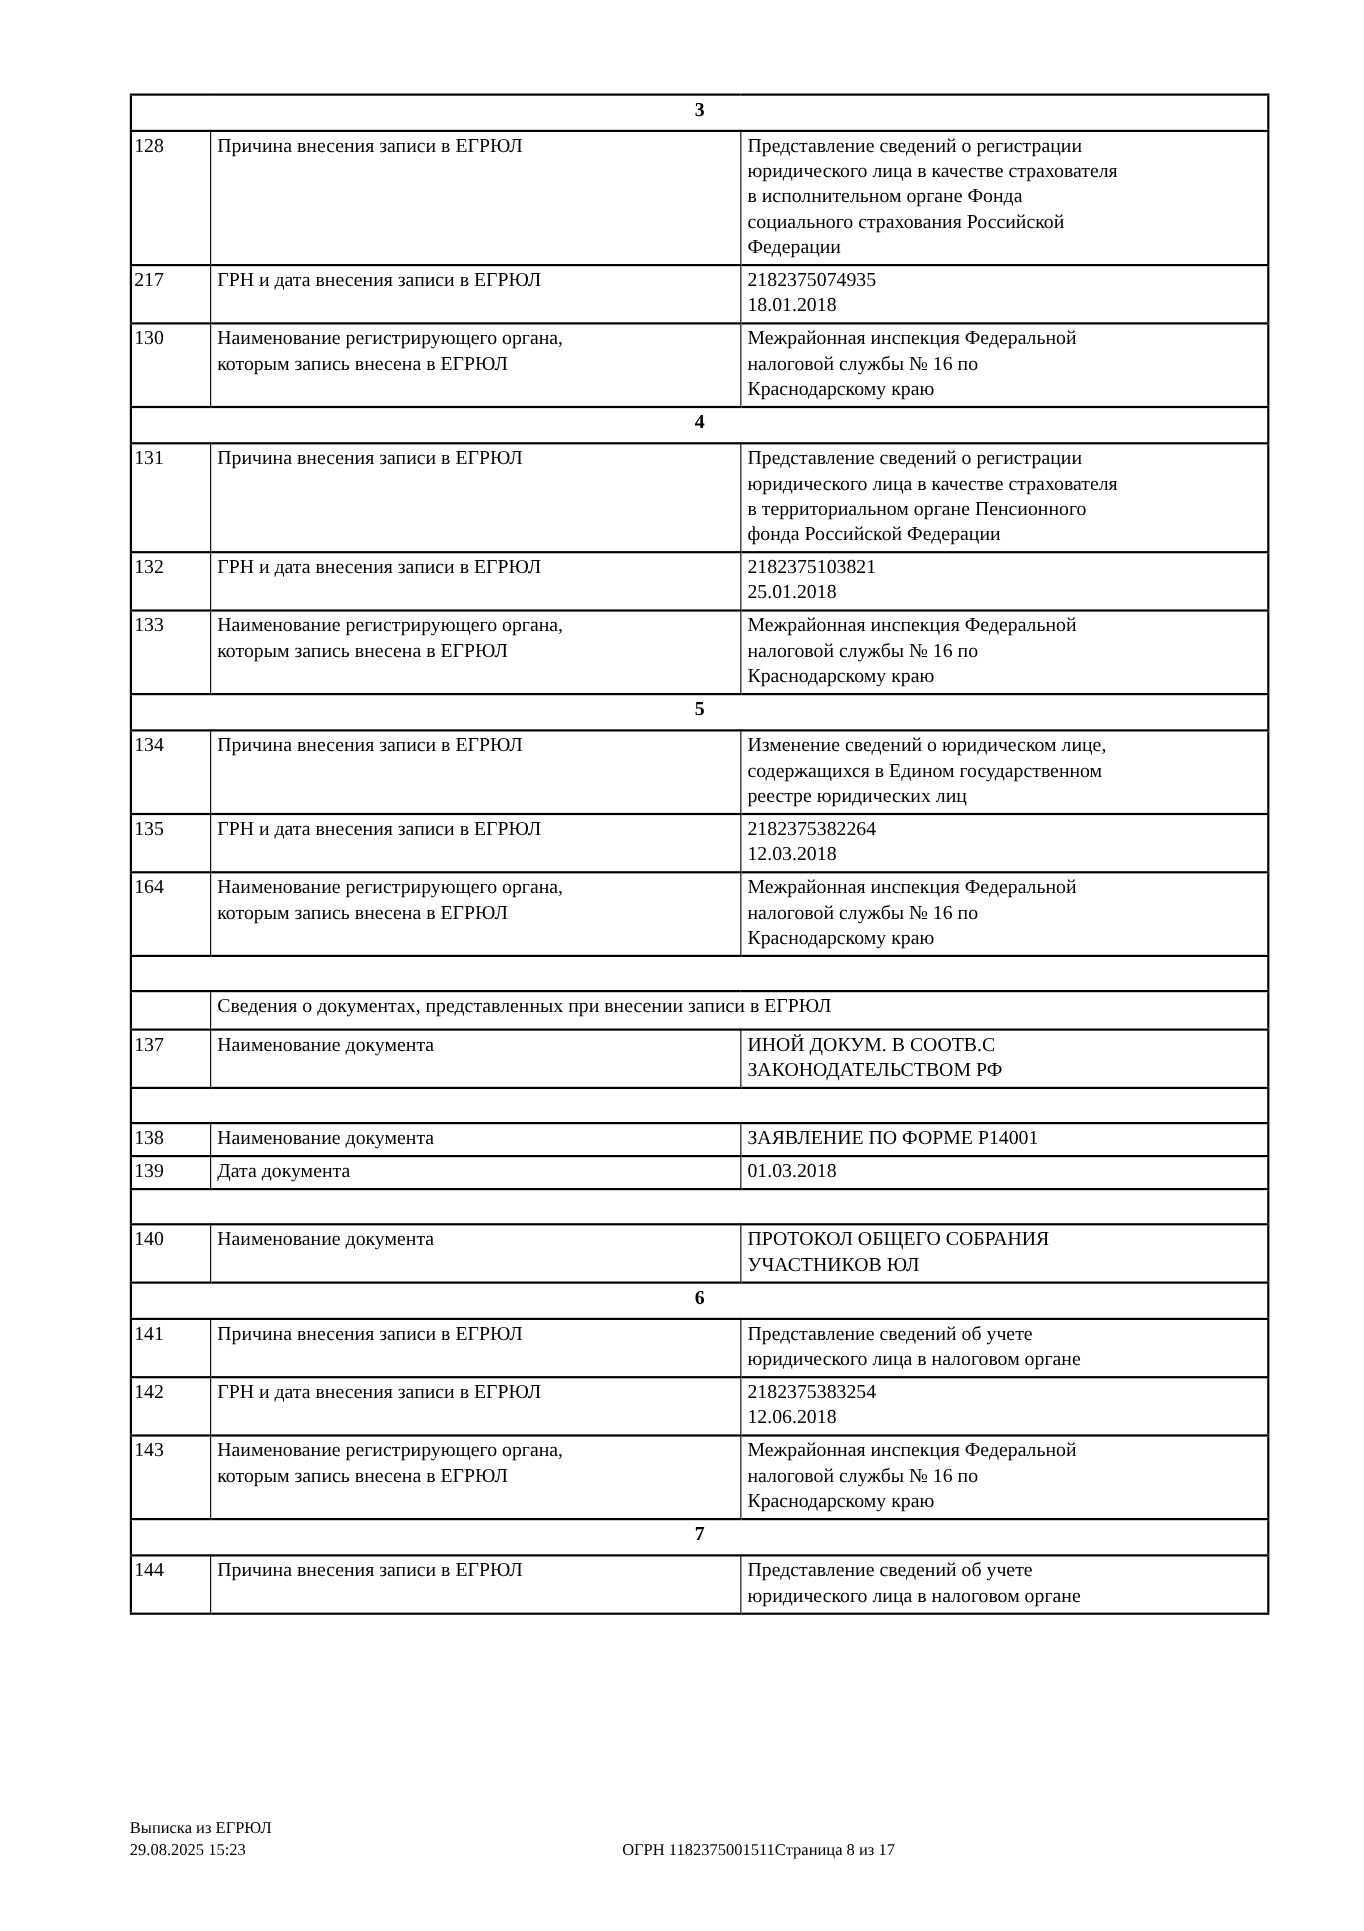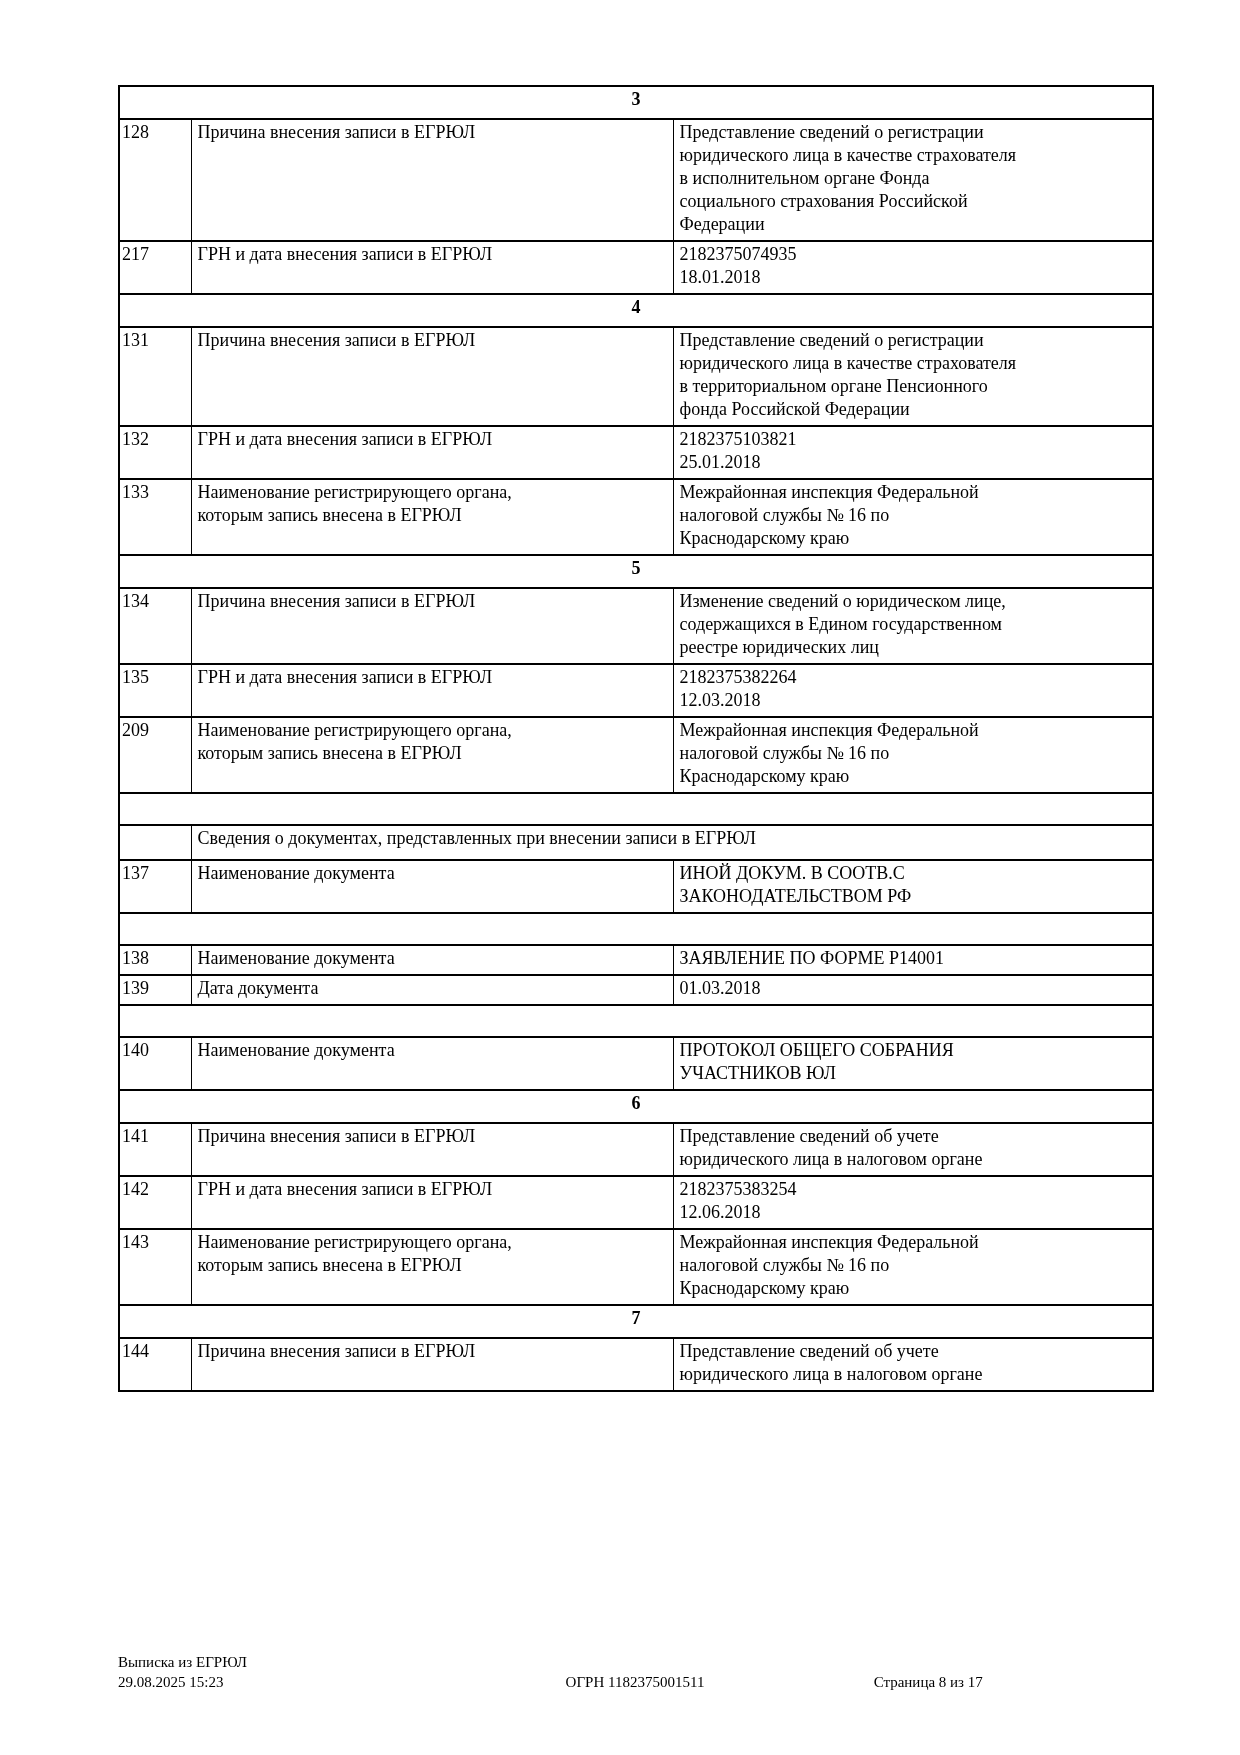--- a/index.html
+++ b/index.html
@@ -65,21 +65,21 @@
     left: 118px;
     top: 1652px;
     width: 1034px;
     display: flex;
     align-items: flex-end;
     font-size: 15px;
     line-height: 20px;
   }
   .footer .f-left  { flex: 1 1 0; text-align: left; }
   .footer .f-center{ flex: 0 0 auto; text-align: center; }
-  .footer .f-right { flex: 1 1 0; text-align: center; }
+  .footer .f-right { flex: 1 1 0; text-align: left; }
 </style>
 </head>
 <body>
 
 <div class="page">
 
   <table class="doc-table">
     <colgroup>
       <col style="width:72px">
       <col style="width:482px">
@@ -97,20 +97,28 @@
 в исполнительном органе Фонда
 социального страхования Российской
 Федерации</td>
         </tr>
         <tr>
           <td class="cell-num">217</td>
           <td class="cell-label">ГРН и дата внесения записи в ЕГРЮЛ</td>
           <td class="cell-value">2182375074935
 18.01.2018</td>
         </tr>
+        <tr>
+          <td class="cell-num">130</td>
+          <td class="cell-label">Наименование регистрирующего органа,
+которым запись внесена в ЕГРЮЛ</td>
+          <td class="cell-value">Межрайонная инспекция Федеральной
+налоговой службы № 16 по
+Краснодарскому краю</td>
+        </tr>
         <tr class="row-section">
           <td colspan="3">4</td>
         </tr>
         <tr>
           <td class="cell-num">131</td>
           <td class="cell-label">Причина внесения записи в ЕГРЮЛ</td>
           <td class="cell-value">Представление сведений о регистрации
 юридического лица в качестве страхователя
 в территориальном органе Пенсионного
 фонда Российской Федерации</td>
@@ -139,21 +147,21 @@
 содержащихся в Едином государственном
 реестре юридических лиц</td>
         </tr>
         <tr>
           <td class="cell-num">135</td>
           <td class="cell-label">ГРН и дата внесения записи в ЕГРЮЛ</td>
           <td class="cell-value">2182375382264
 12.03.2018</td>
         </tr>
         <tr>
-          <td class="cell-num">209</td>
+          <td class="cell-num">164</td>
           <td class="cell-label">Наименование регистрирующего органа,
 которым запись внесена в ЕГРЮЛ</td>
           <td class="cell-value">Межрайонная инспекция Федеральной
 налоговой службы № 16 по
 Краснодарскому краю</td>
         </tr>
         <tr class="row-spacer">
           <td colspan="3"></td>
         </tr>
         <tr class="row-subheader">

